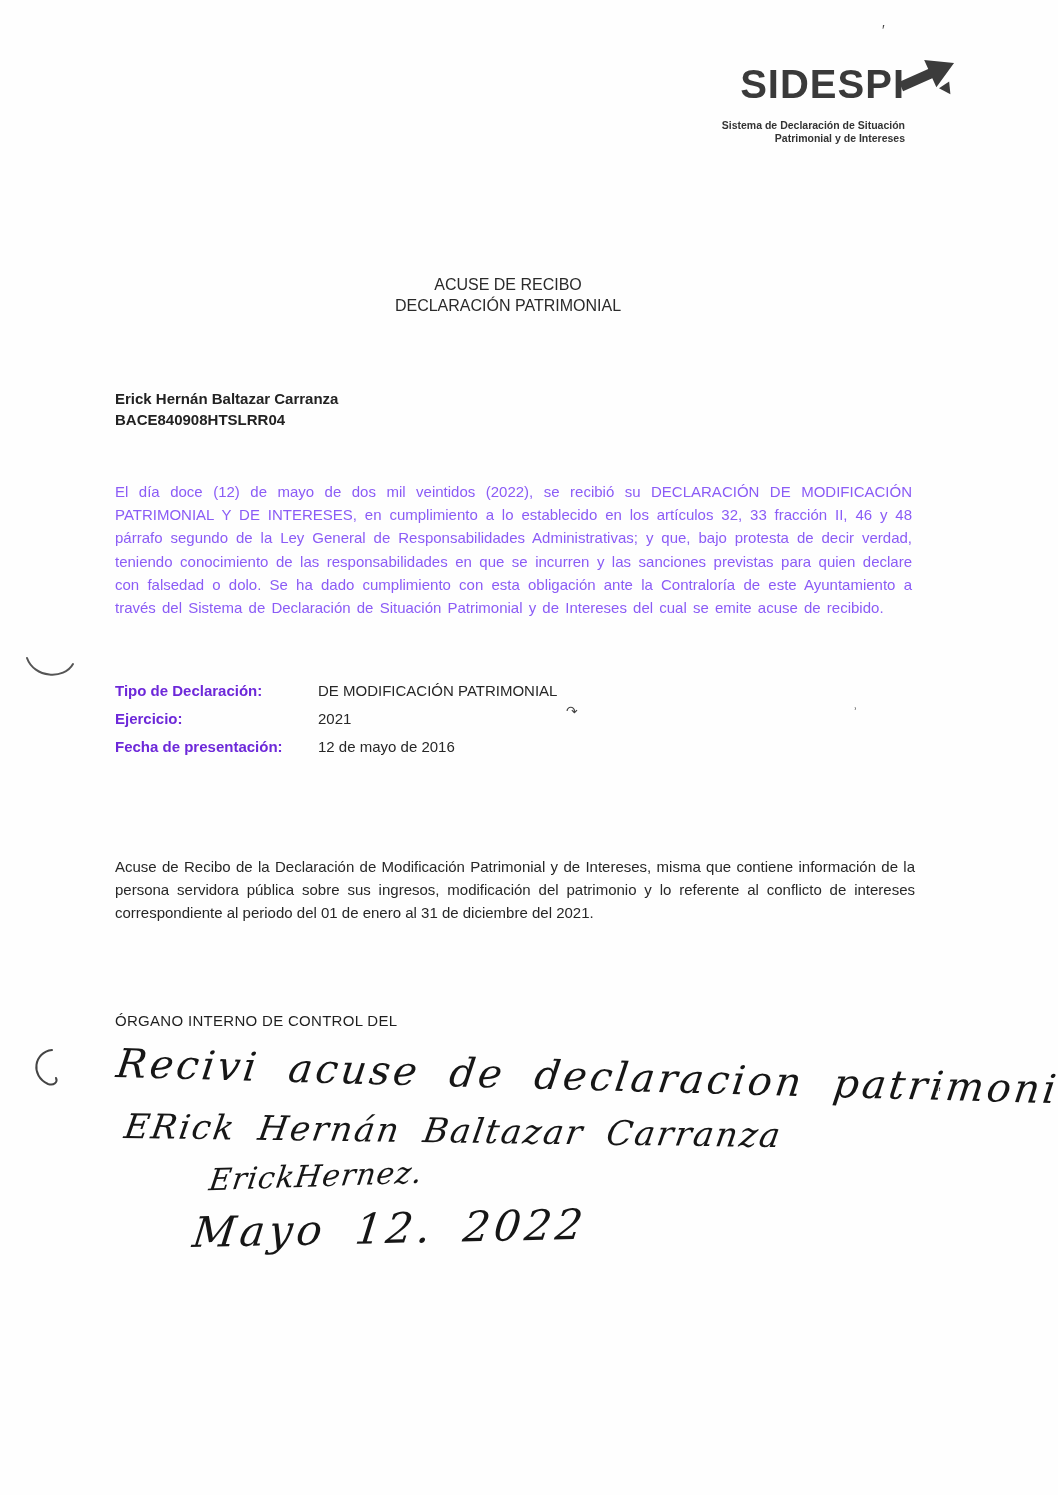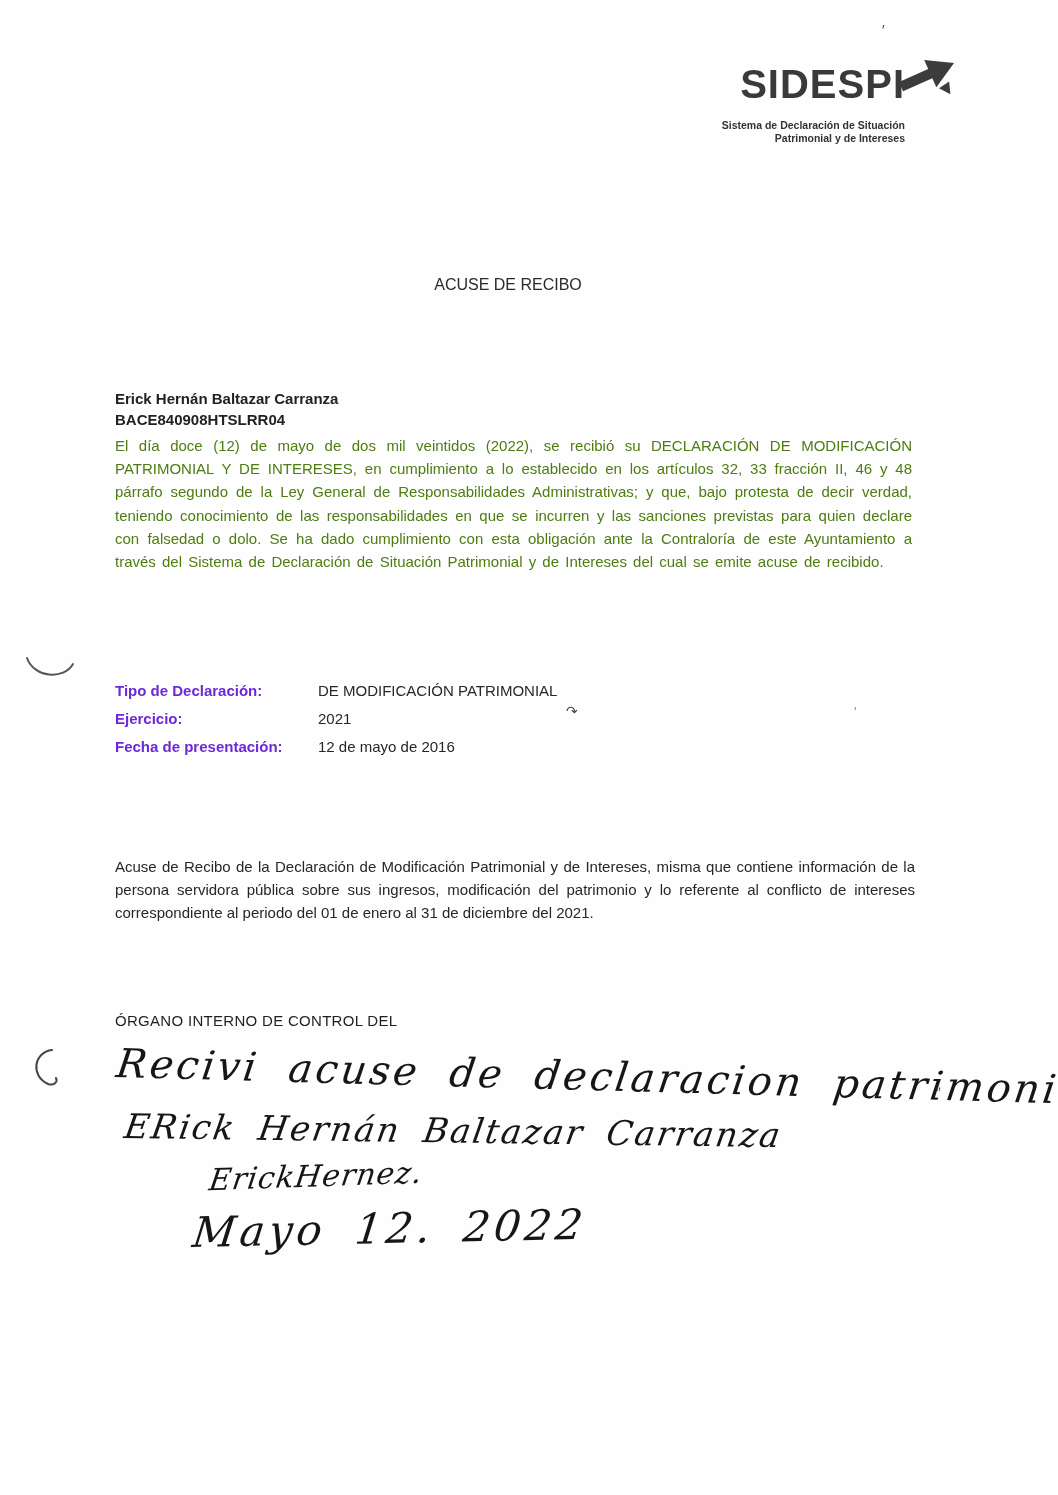--- a/index.html
+++ b/index.html
@@ -70,27 +70,27 @@
     left: 115px;
     font-size: 15px;
     font-weight: bold;
     line-height: 21px;
     color: #222;
   }
 
   
   .body-par {
     position: absolute;
-    top: 434px;
+    top: 480px;
     left: 115px;
     width: 797px;
     font-size: 15px;
     line-height: 23.2px;
     text-align: justify;
-    color: #4d7c0f;
+    color: #8b5cf6;
     word-spacing: 2px;
   }
 
   
   .fields {
     position: absolute;
     top: 682px;
     left: 115px;
     width: 700px;
   }
@@ -203,20 +203,21 @@
       </span>
     </span>
     <div class="logo-tagline">
       <div>Sistema de Declaración de Situación</div>
       <div>Patrimonial y de Intereses</div>
     </div>
   </div>
 
   <div class="doc-title">
     <div>ACUSE DE RECIBO</div>
+    <div>DECLARACIÓN PATRIMONIAL</div>
   </div>
 
   <div class="declarant">
     <div>Erick Hernán Baltazar Carranza</div>
     <div>BACE840908HTSLRR04</div>
   </div>
 
   <p class="body-par">El día doce (12) de mayo de dos mil veintidos (2022), se recibió su DECLARACIÓN DE MODIFICACIÓN PATRIMONIAL Y DE INTERESES, en cumplimiento a lo establecido en los artículos 32, 33 fracción II, 46 y 48 párrafo segundo de la Ley General de Responsabilidades Administrativas; y que, bajo protesta de decir verdad, teniendo conocimiento de las responsabilidades en que se incurren y las sanciones previstas para quien declare con falsedad o dolo. Se ha dado cumplimiento con esta obligación ante la Contraloría de este Ayuntamiento a través del Sistema de Declaración de Situación Patrimonial y de Intereses del cual se emite acuse de recibido.</p>
 
   <div class="fields">

